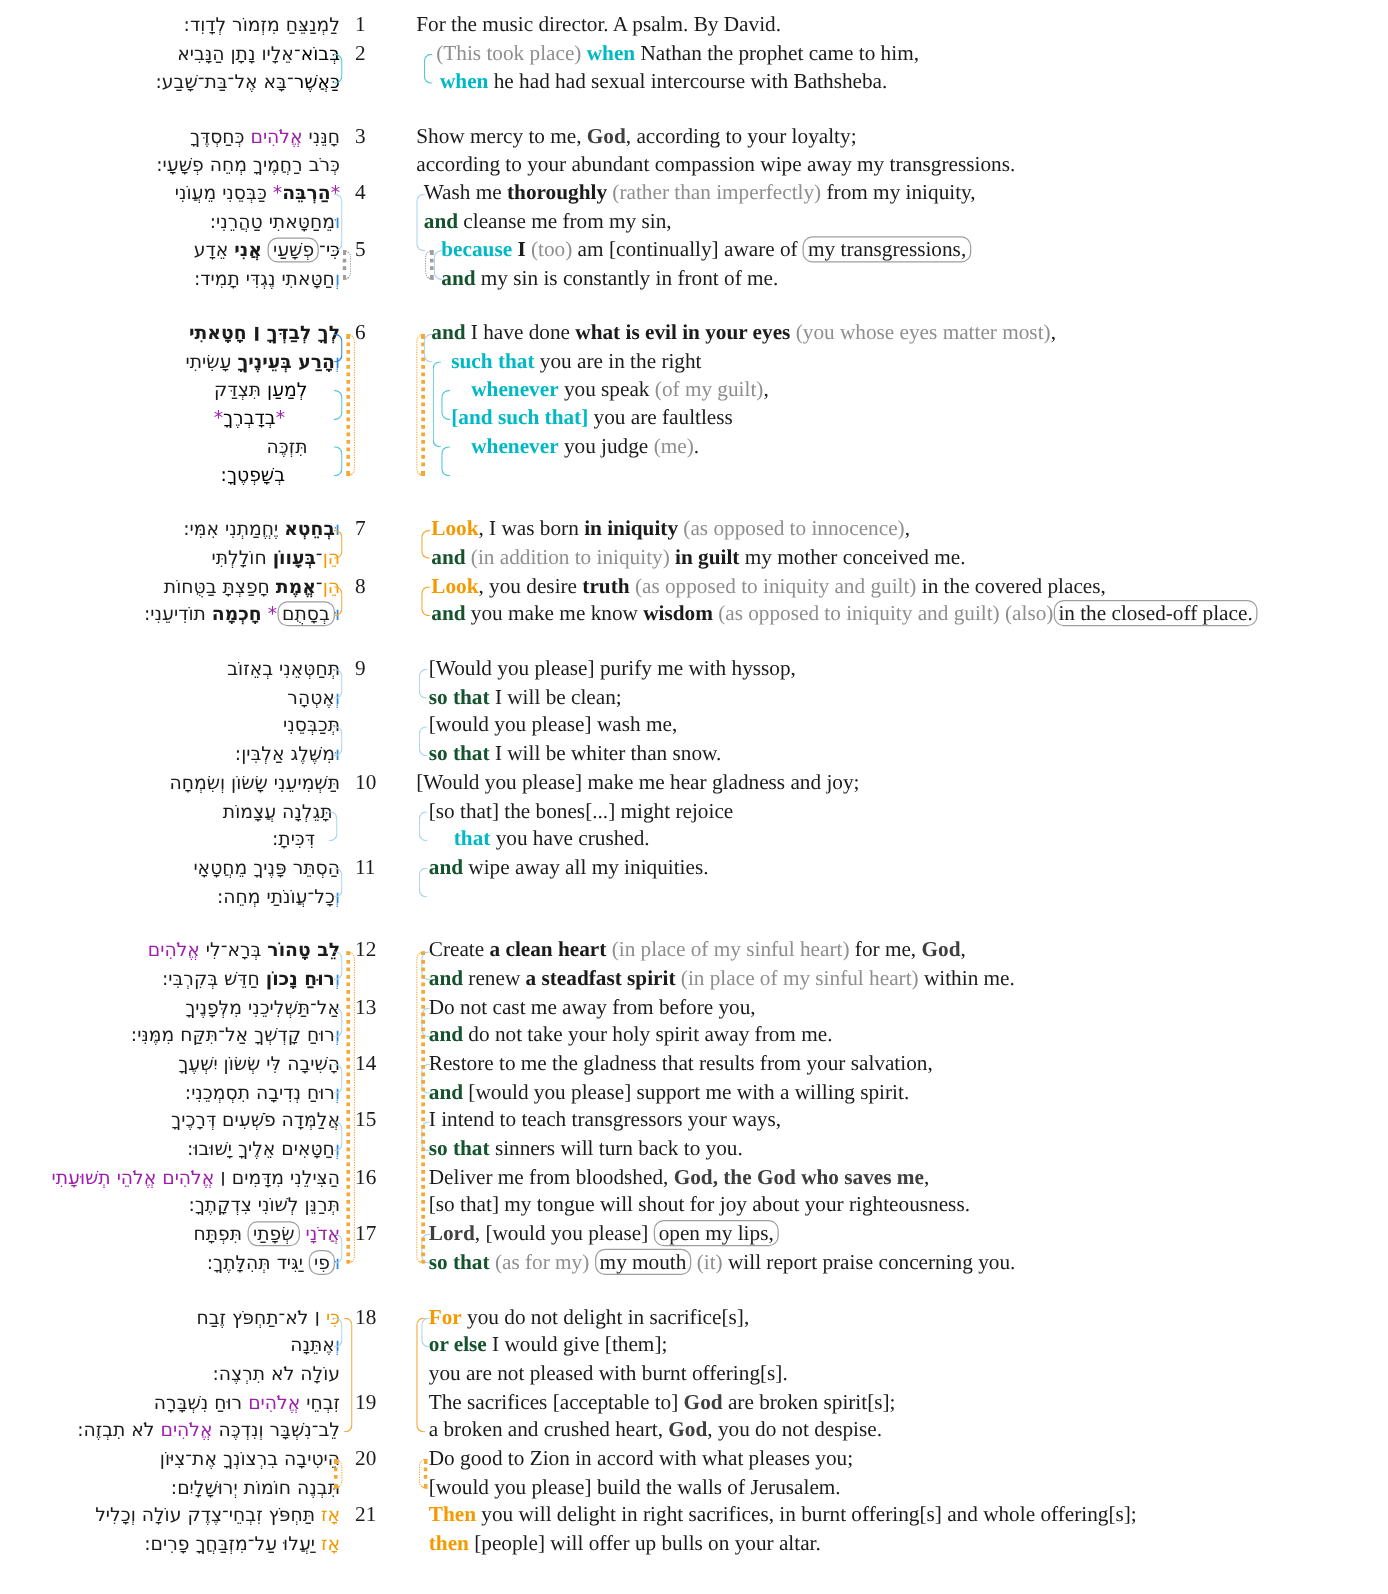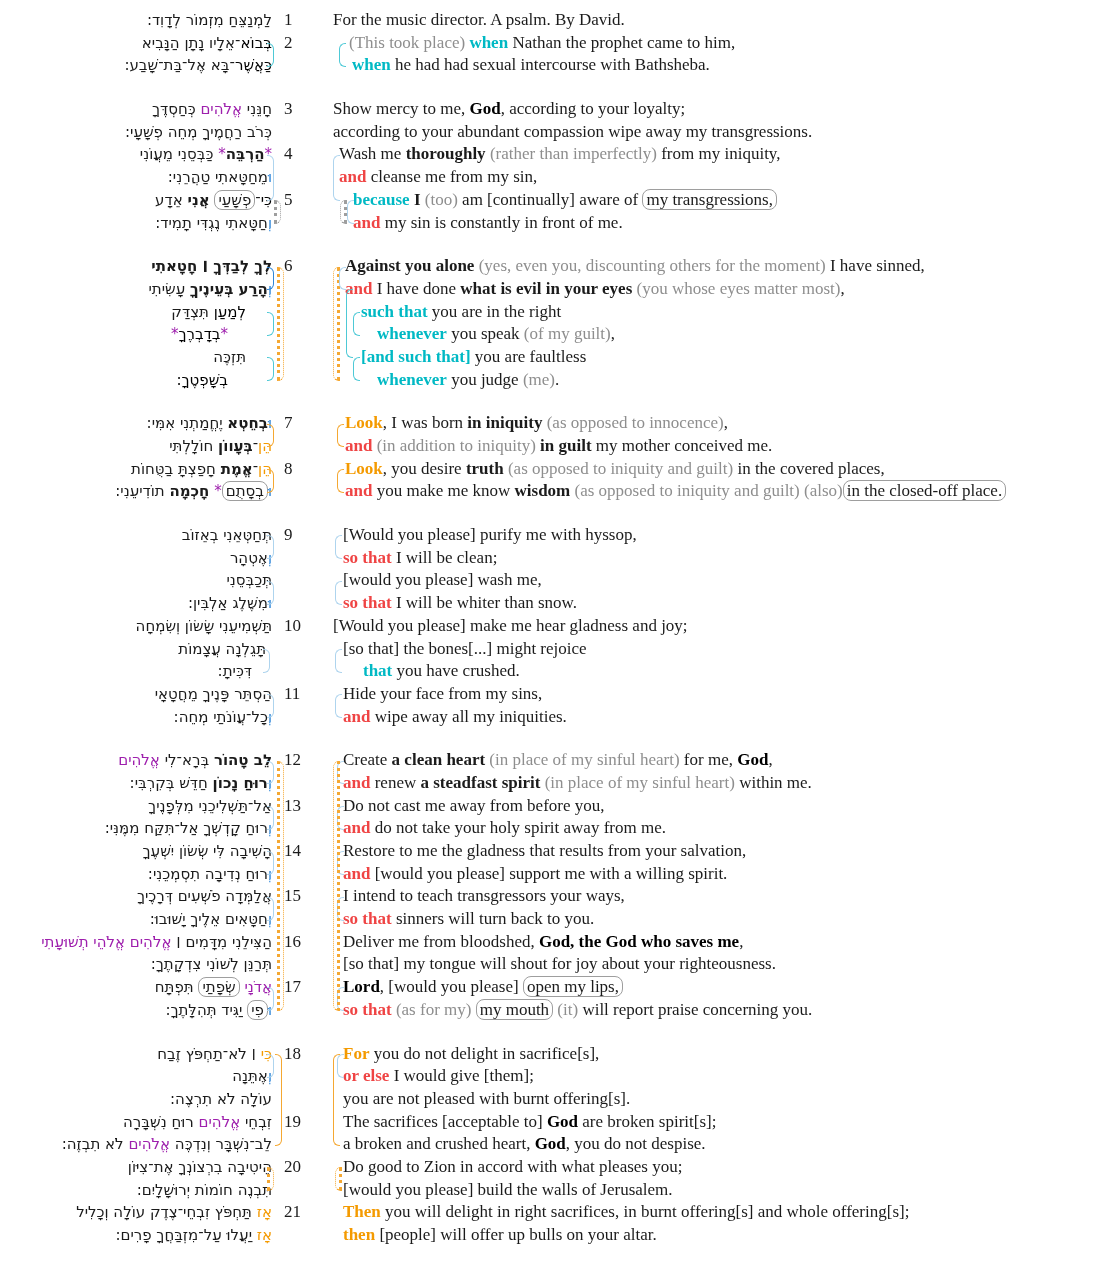--- a/index.html
+++ b/index.html
@@ -22,23 +22,23 @@
   .line{height:22.7px;line-height:22.7px;white-space:nowrap;}
   .he-line{font-family:"DejaVu Sans", sans-serif;font-size:15px;}
   .en-line{font-size:17px;}
   .vnum{height:22.7px;line-height:22.7px;font-size:17px;}
   
   .s-p{}
   .s-b{font-weight:bold;}
   .s-g{color:#8e8e8e;}
   .s-c{color:#00b9c4;font-weight:bold;}
   .s-cp{color:#000000;}
-  .s-u{color:#ef4444;font-weight:bold;}
+  .s-u{color:#14532d;font-weight:bold;}
   .s-up{color:#2e86d8;}
-  .s-m{color:#000000;font-weight:bold;}
+  .s-m{color:#404040;font-weight:bold;}
   .s-mp{color:#9e1fad;}
   .s-o{color:#f49a00;font-weight:bold;}
   .s-op{color:#f49a00;}
   .s-bx{border:1px solid #9e9e9e;border-radius:8px;padding:0 3px;}
   
   .bracket{
     position:absolute;
     width:7px;
     box-sizing:border-box;
     pointer-events:none;
@@ -135,21 +135,20 @@
           <div class="line he-line" id="he-6-1" style="margin-right: 0px;"><span class="s-up">וְ</span><span class="s-b">הָרַע בְּעֵינֶיךָ</span><span class="s-p"> עָשִׂיתִי</span></div>
           <div class="line he-line" id="he-6-2" style="margin-right: 26px;"><span class="s-cp">לְמַעַן</span><span class="s-p"> תִּצְדַּק</span></div>
           <div class="line he-line" id="he-6-3" style="margin-right: 44px;"><span class="s-mp">*</span><span class="s-cp">בְדָבְרֶךָ</span><span class="s-mp">*</span></div>
           <div class="line he-line" id="he-6-4" style="margin-right: 26px;"><span class="s-p">תִּזְכֶּה</span></div>
           <div class="line he-line" id="he-6-5" style="margin-right: 44px;"><span class="s-cp">בְשָׁפְטֶךָ:</span></div>
         </div>
         <div class="num-col">
           <div class="vnum">6</div>
         </div>
         <div class="en-col">
-          <div class="line en-line" id="en-6-0" style="margin-left: 12px;"><span class="s-b">Against you alone</span><span class="s-p"> </span><span class="s-g">(yes, even you, discounting others for the moment)</span><span class="s-p"> I have sinned,</span></div>
           <div class="line en-line" id="en-6-1" style="margin-left: 12px;"><span class="s-u">and</span><span class="s-p"> I have done </span><span class="s-b">what is evil in your eyes</span><span class="s-p"> </span><span class="s-g">(you whose eyes matter most)</span><span class="s-p">,</span></div>
           <div class="line en-line" id="en-6-2" style="margin-left: 28px;"><span class="s-c">such that</span><span class="s-p"> you are in the right</span></div>
           <div class="line en-line" id="en-6-3" style="margin-left: 44px;"><span class="s-c">whenever</span><span class="s-p"> you speak </span><span class="s-g">(of my guilt)</span><span class="s-p">,</span></div>
           <div class="line en-line" id="en-6-4" style="margin-left: 28px;"><span class="s-c">[and such that]</span><span class="s-p"> you are faultless</span></div>
           <div class="line en-line" id="en-6-5" style="margin-left: 44px;"><span class="s-c">whenever</span><span class="s-p"> you judge </span><span class="s-g">(me)</span><span class="s-p">.</span></div>
         </div>
       </div>
     </div>
     <div class="group">
       <div class="verse">
@@ -214,21 +213,20 @@
       </div>
       <div class="verse">
         <div class="he-col">
           <div class="line he-line" id="he-11-0" style="margin-right: 0px;"><span class="s-p">הַסְתֵּר פָּנֶיךָ מֵחֲטָאָי</span></div>
           <div class="line he-line" id="he-11-1" style="margin-right: 0px;"><span class="s-up">וְ</span><span class="s-p">כָל־עֲוֹנֹתַי מְחֵה:</span></div>
         </div>
         <div class="num-col">
           <div class="vnum">11</div>
         </div>
         <div class="en-col">
-          <div class="line en-line" id="en-11-0" style="margin-left: 10px;"><span class="s-p">Hide your face from my sins,</span></div>
           <div class="line en-line" id="en-11-1" style="margin-left: 10px;"><span class="s-u">and</span><span class="s-p"> wipe away all my iniquities.</span></div>
         </div>
       </div>
     </div>
     <div class="group">
       <div class="verse">
         <div class="he-col">
           <div class="line he-line" id="he-12-0" style="margin-right: 0px;"><span class="s-b">לֵב טָהוֹר</span><span class="s-p"> בְּרָא־לִי </span><span class="s-mp">אֱלֹהִים</span></div>
           <div class="line he-line" id="he-12-1" style="margin-right: 0px;"><span class="s-up">וְ</span><span class="s-b">רוּחַ נָכוֹן</span><span class="s-p"> חַדֵּשׁ בְּקִרְבִּי:</span></div>
         </div>

